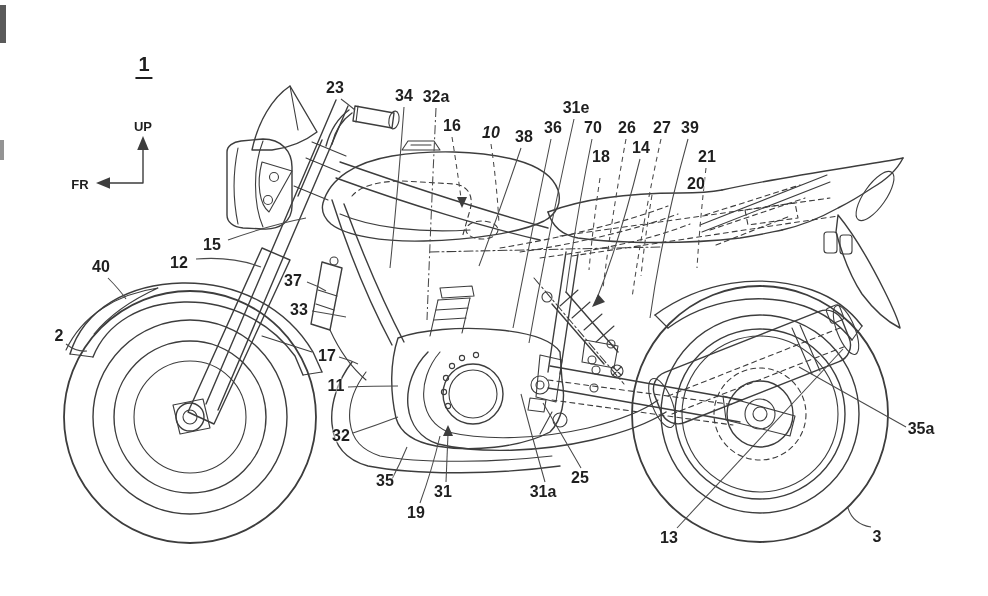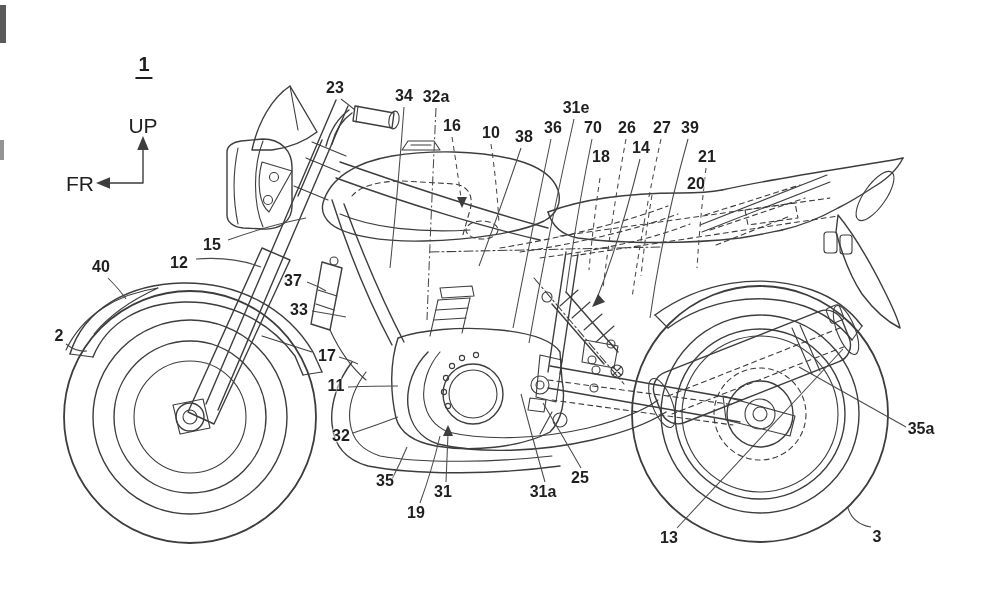--- a/index.html
+++ b/index.html
@@ -23,21 +23,21 @@
     text-shadow:0 0 3px #fff,0 0 3px #fff,0 0 2px #fff;
   }
   .fig-number{
     position:absolute;transform:translate(-50%,-50%);
     font-size:20px;font-weight:700;color:var(--label,#1f1f1f);
     border-bottom:2px solid var(--label,#1f1f1f);padding:0 3px 1px 3px;
     text-shadow:0 0 3px #fff,0 0 3px #fff;
   }
   .axis-label{
     position:absolute;transform:translate(-50%,-50%);
-    font-size:21px;font-weight:400;color:var(--label,#1f1f1f);
+    font-size:13px;font-weight:700;color:var(--label,#1f1f1f);
   }
 </style>
 </head>
 <body>
 
 <div class="stage" style="background: rgb(255, 255, 255);">
 
   <svg width="988" height="596" viewBox="0 0 988 596">
 
     <g>
@@ -260,21 +260,21 @@
   <div class="fig-number" style="left:144px;top:66px;">1</div>
 
   <div class="axis-label" style="left:143px;top:126px;">UP</div>
   <div class="axis-label" style="left:80px;top:184px;">FR</div>
 
   <div id="labels-layer">
       <div class="ref-label" style="left: 335px; top: 88px;">23</div>
       <div class="ref-label" style="left: 404px; top: 96px;">34</div>
       <div class="ref-label" style="left: 436px; top: 97px;">32a</div>
       <div class="ref-label" style="left: 452px; top: 126px;">16</div>
-      <div class="ref-label" style="left: 491px; top: 133px;">10</div>
+      <div class="ref-label" style="left: 491px; top: 133px; font-style: italic;">10</div>
       <div class="ref-label" style="left: 524px; top: 137px;">38</div>
       <div class="ref-label" style="left: 553px; top: 128px;">36</div>
       <div class="ref-label" style="left: 576px; top: 108px;">31e</div>
       <div class="ref-label" style="left: 593px; top: 128px;">70</div>
       <div class="ref-label" style="left: 627px; top: 128px;">26</div>
       <div class="ref-label" style="left: 662px; top: 128px;">27</div>
       <div class="ref-label" style="left: 690px; top: 128px;">39</div>
       <div class="ref-label" style="left: 641px; top: 148px;">14</div>
       <div class="ref-label" style="left: 601px; top: 157px;">18</div>
       <div class="ref-label" style="left: 653px; top: 184px; margin-left: 43px;">20</div>

